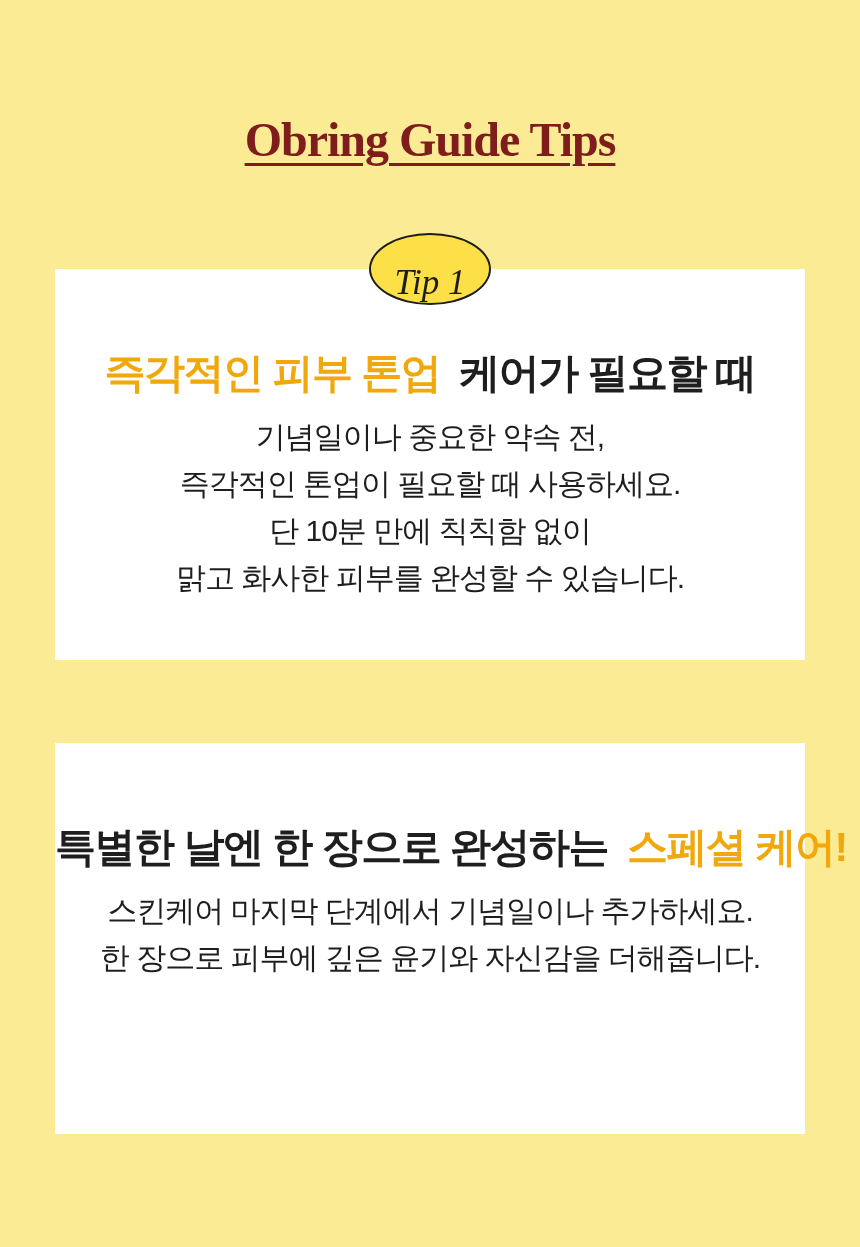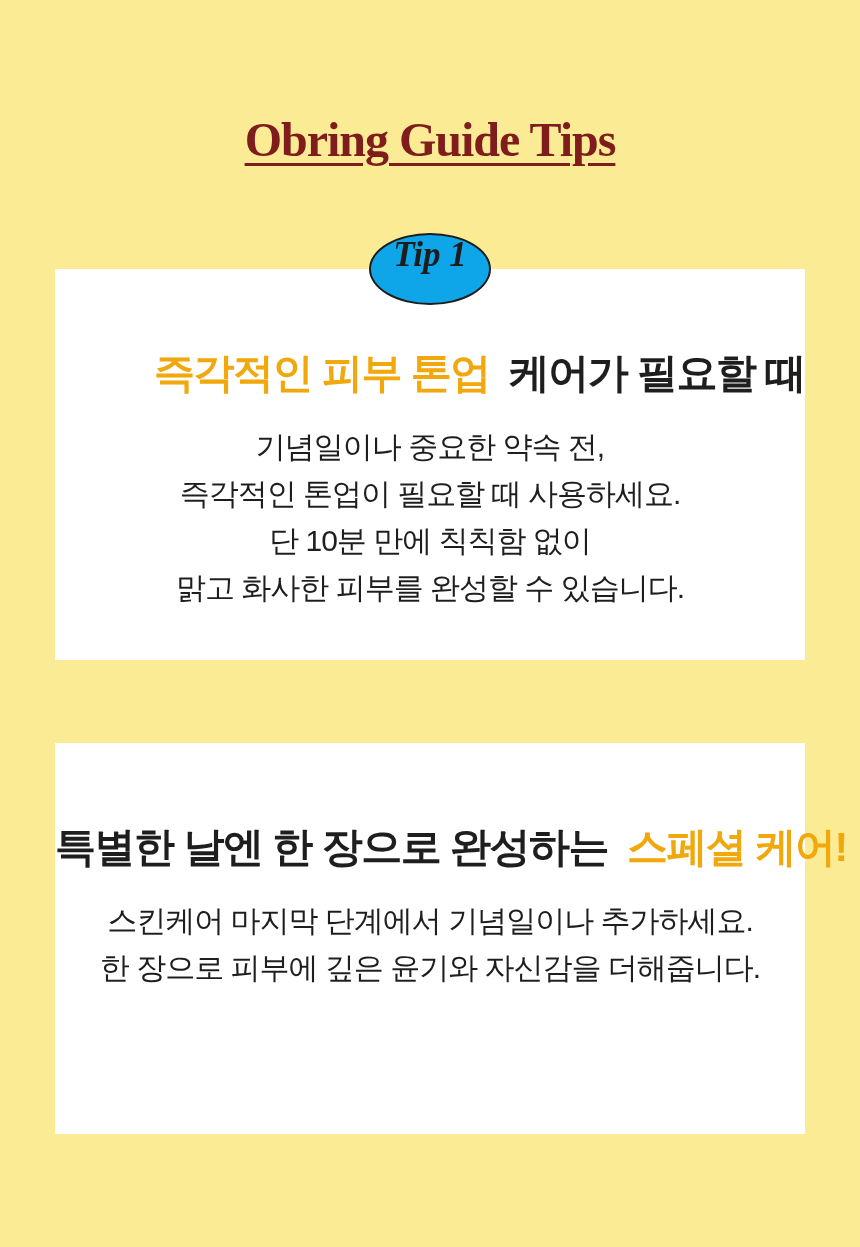--- a/index.html
+++ b/index.html
@@ -43,47 +43,47 @@
   .tip-card.card-2 { top: 743px; }
 
   .tip-badge {
     position: absolute;
     top: -36px;
     left: 50%;
     transform: translateX(-50%);
     width: 122px;
     height: 72px;
     border-radius: 50%;
-    background: #0ea5e9;
+    background: #fde047;
     border: 2.5px solid #1D1D1D;
     box-sizing: border-box;
     display: flex;
-    align-items: flex-start;
+    align-items: flex-end;
     justify-content: center;
     font-family: "Liberation Serif", "DejaVu Serif", serif;
     font-style: italic;
-    font-weight: 700;
+    font-weight: 400;
     font-size: 35px;
     color: #1D1D1D;
   }
 
   .tip-heading {
-    text-align: right;
+    text-align: center;
     font-size: 41px;
     font-weight: 700;
     letter-spacing: -1.5px;
     line-height: 49px;
     color: #1E1E1E;
     white-space: nowrap;
   }
   .tip-heading .accent { color: #F1A80D; }
   .tip-heading span + span { margin-left: 0.22em; }
 
   .tip-body {
-    margin-top: 25px;
+    margin-top: 15px;
     text-align: center;
     font-size: 30px;
     font-weight: 400;
     letter-spacing: -1px;
     line-height: 47px;
     color: #1E1E1E;
   }
 </style>
 </head>
 <body>

